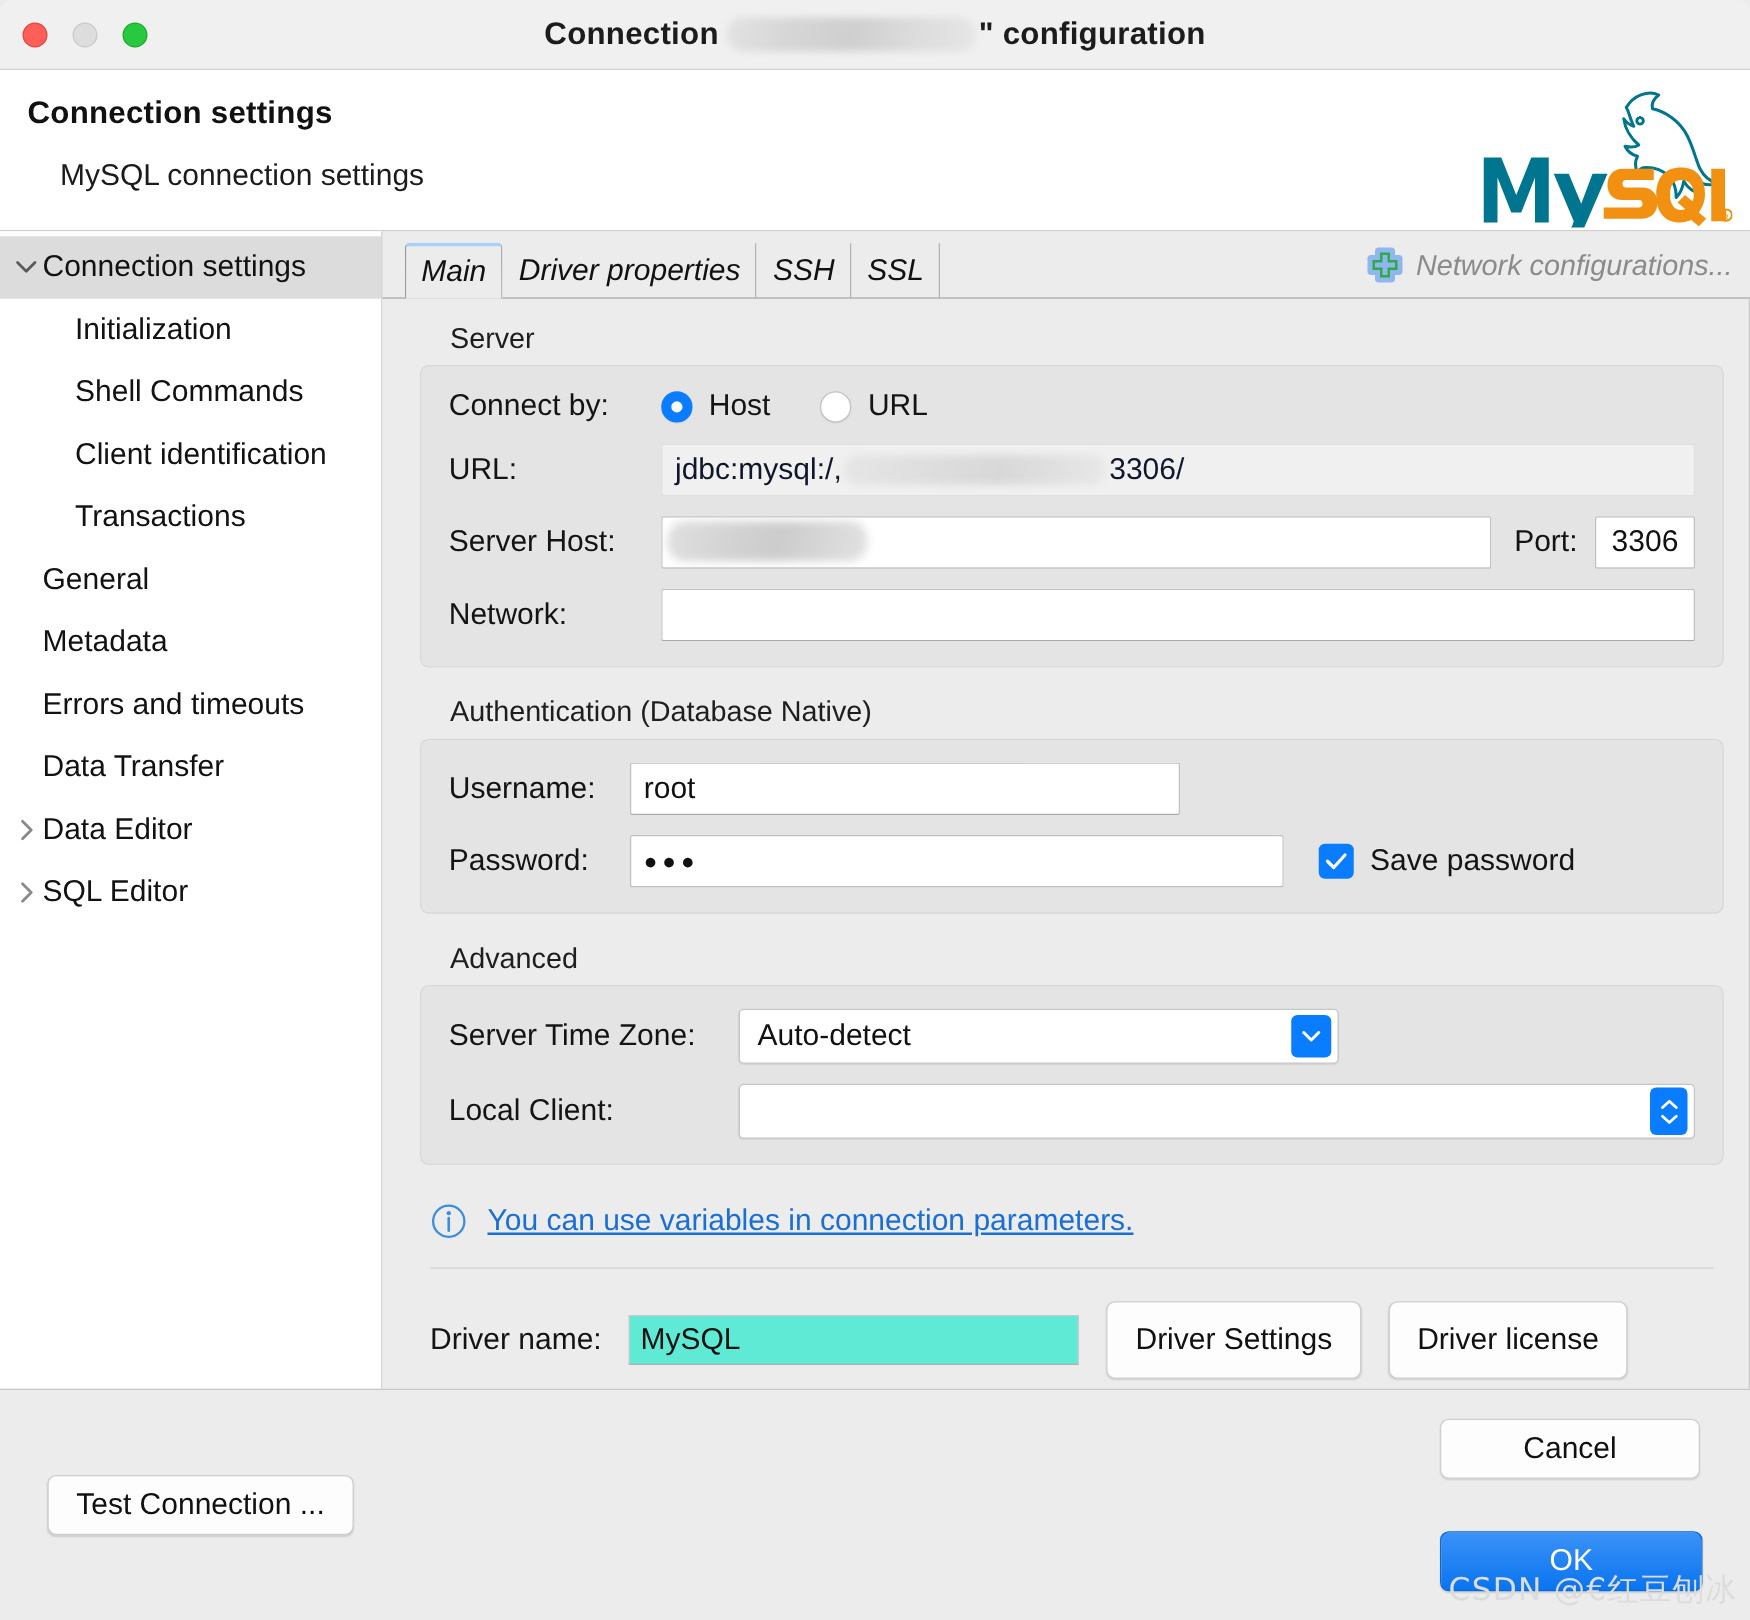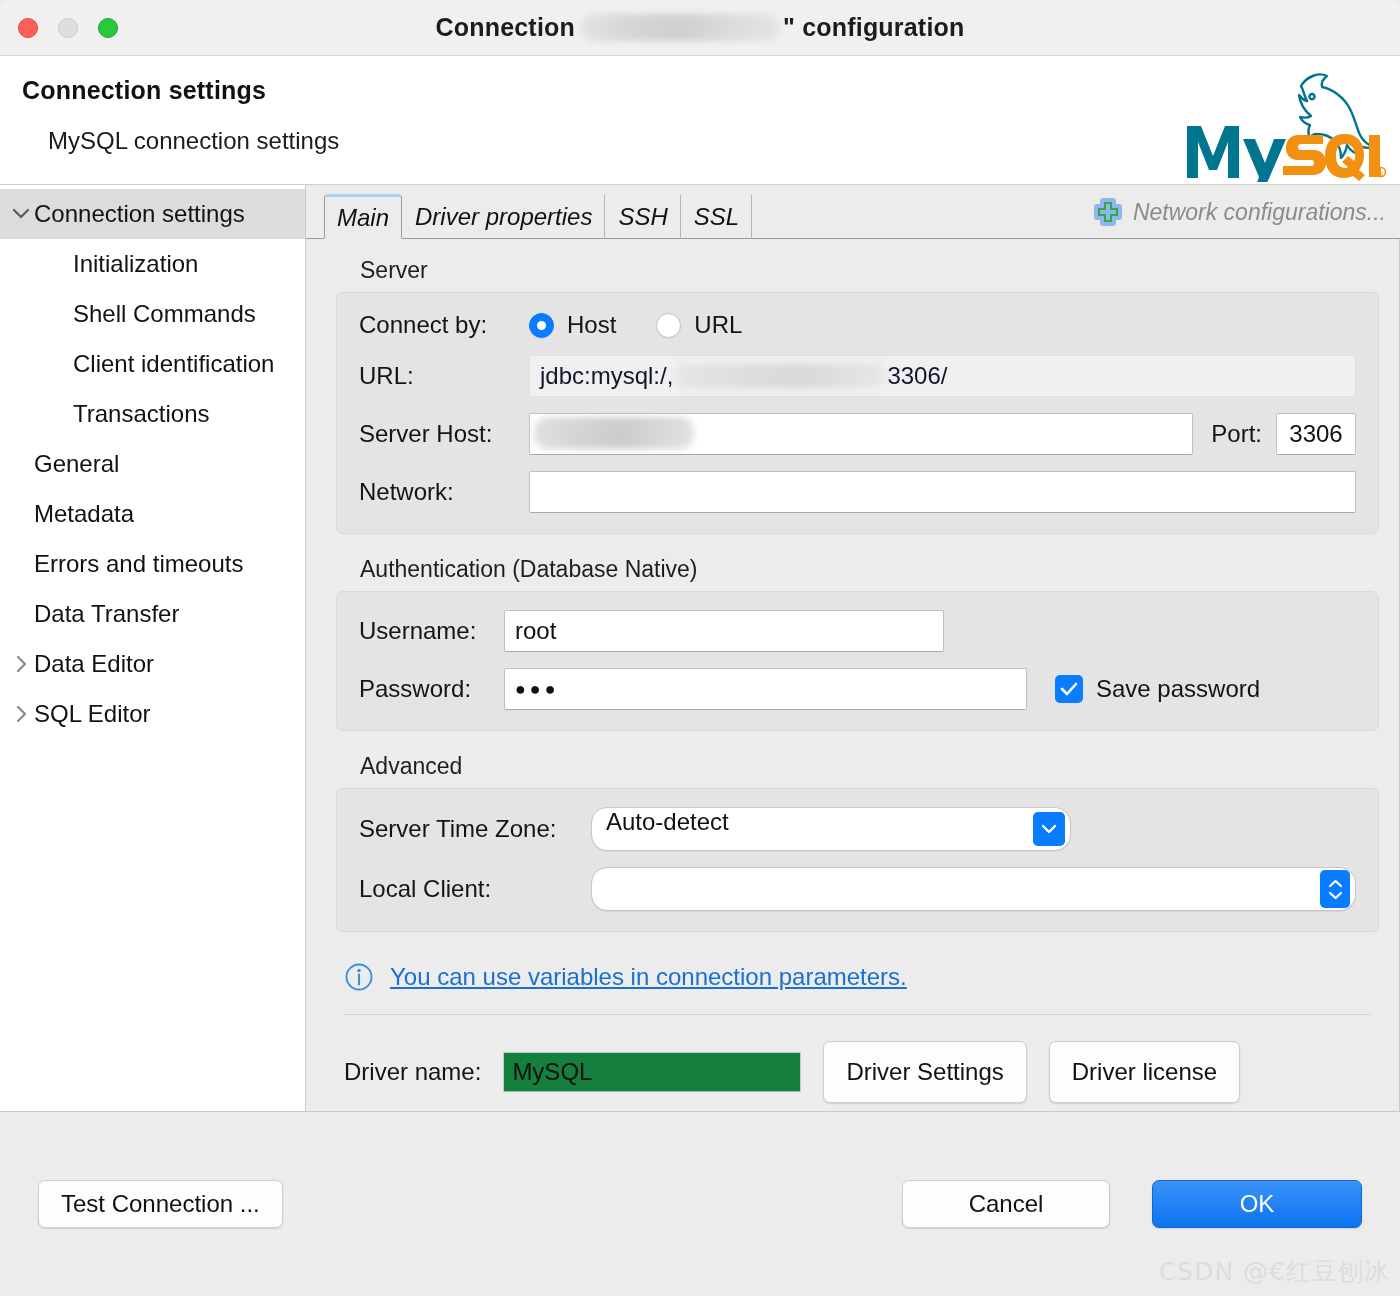--- a/index.html
+++ b/index.html
@@ -78,21 +78,21 @@
     font-size: 24px; color: #121212;
     cursor: default; white-space: nowrap;
   }
   .tree-item.selected { background: #dcdcdc; }
   .chev {
     width: 26px; flex: 0 0 26px; display: flex;
     align-items: center; justify-content: center;
     color: #6a6a6a;
   }
   .chev svg { display: block; }
-  .tree-item.child { padding-left: 17px; }
+  .tree-item.child { padding-left: 4px; }
   .tree-item.child .chev { width: 56px; flex: 0 0 56px; }
   .tree-label { overflow: hidden; text-overflow: ellipsis; }
 
   
   .content { flex: 1 1 auto; min-width: 0; display: flex; flex-direction: column; background: #ececec; padding: 0 0 0 0; }
 
   .tabs-row {
     display: flex; align-items: flex-end;
     height: 54px; flex: 0 0 54px;
     padding-left: 16px; padding-right: 14px;
@@ -190,21 +190,21 @@
     width: 28px; height: 28px; border-radius: 5px;
     background: #0a7cff; display: flex; align-items: center; justify-content: center;
     flex: 0 0 28px;
   }
   .check svg { display: block; }
   .check-lbl { font-size: 24px; color: #141414; margin-left: 13px; }
 
   .combo {
     position: relative; height: 44px;
     background: #fff; border: 1px solid #c6c6c6;
-    border-radius: 16px; display: flex; align-items: flex-start;
+    border-radius: 4px; display: flex; align-items: center;
     padding: 0 52px 0 14px; font-size: 24px; color: #111;
     box-shadow: 0 1px 1px rgba(0,0,0,.07);
   }
   .combo .btn-blue {
     position: absolute; right: 5px; top: 50%; transform: translateY(-50%);
     width: 32px; height: 34px; border-radius: 5px; background: #0a7cff;
     display: flex; align-items: center; justify-content: center;
   }
   .combo.stepper .btn-blue { width: 30px; height: 38px; flex-direction: column; gap: 3px; }
 
@@ -212,21 +212,21 @@
   .info-icon { width: 30px; height: 30px; flex: 0 0 30px; }
   .info-link {
     font-size: 24px; color: #1a6fd4;
     text-decoration: underline; cursor: default;
   }
   .divider { height: 1px; background: #d2d2d2; margin: 22px 8px 0 8px; }
 
   .driver-row { display: flex; align-items: center; gap: 22px; margin: 26px 0 0 8px; }
   .driver-label { font-size: 24px; color: #141414; }
   .driver-input {
-    width: 298px; height: 40px; background: #15803d;
+    width: 360px; height: 40px; background: #5eead4;
     border: 1px solid #c9c9c9; border-bottom-color: #b0b0b0;
     display: flex; align-items: center; padding: 13px 8px;
     font-size: 24px; color: #111;
   }
   .btn {
     background: #fdfdfd; border: 1px solid #cfcfcf;
     border-radius: 7px; height: 62px;
     display: flex; align-items: center; justify-content: center;
     padding: 0 22px; font-size: 24px; color: #111;
     box-shadow: 0 1px 1.5px rgba(0,0,0,.13);
@@ -235,21 +235,21 @@
 
   
   .footer {
     flex: 0 0 185px; height: 185px;
     background: #ececec;
     border-top: 1px solid #c9c9c9;
     position: relative;
     display: flex; align-items: center;
     padding: 0 38px;
   }
-  .footer .right { margin-left: auto; display: flex; gap: 42px; align-items: flex-end; }
+  .footer .right { margin-left: auto; display: flex; gap: 42px; align-items: flex-start; flex-direction: column; }
   .btn-wide { min-width: 208px; height: 48px; }
   .btn-primary {
     background: linear-gradient(180deg,#3b92f7,#0a74f0);
     border: 1px solid #0a68d8; color: #fff;
     min-width: 210px; height: 48px;
   }
   .watermark {
     position: absolute; right: 10px; bottom: 8px;
     font-size: 25px; color: #dcdcdc;
     letter-spacing: 1px; white-space: nowrap;

